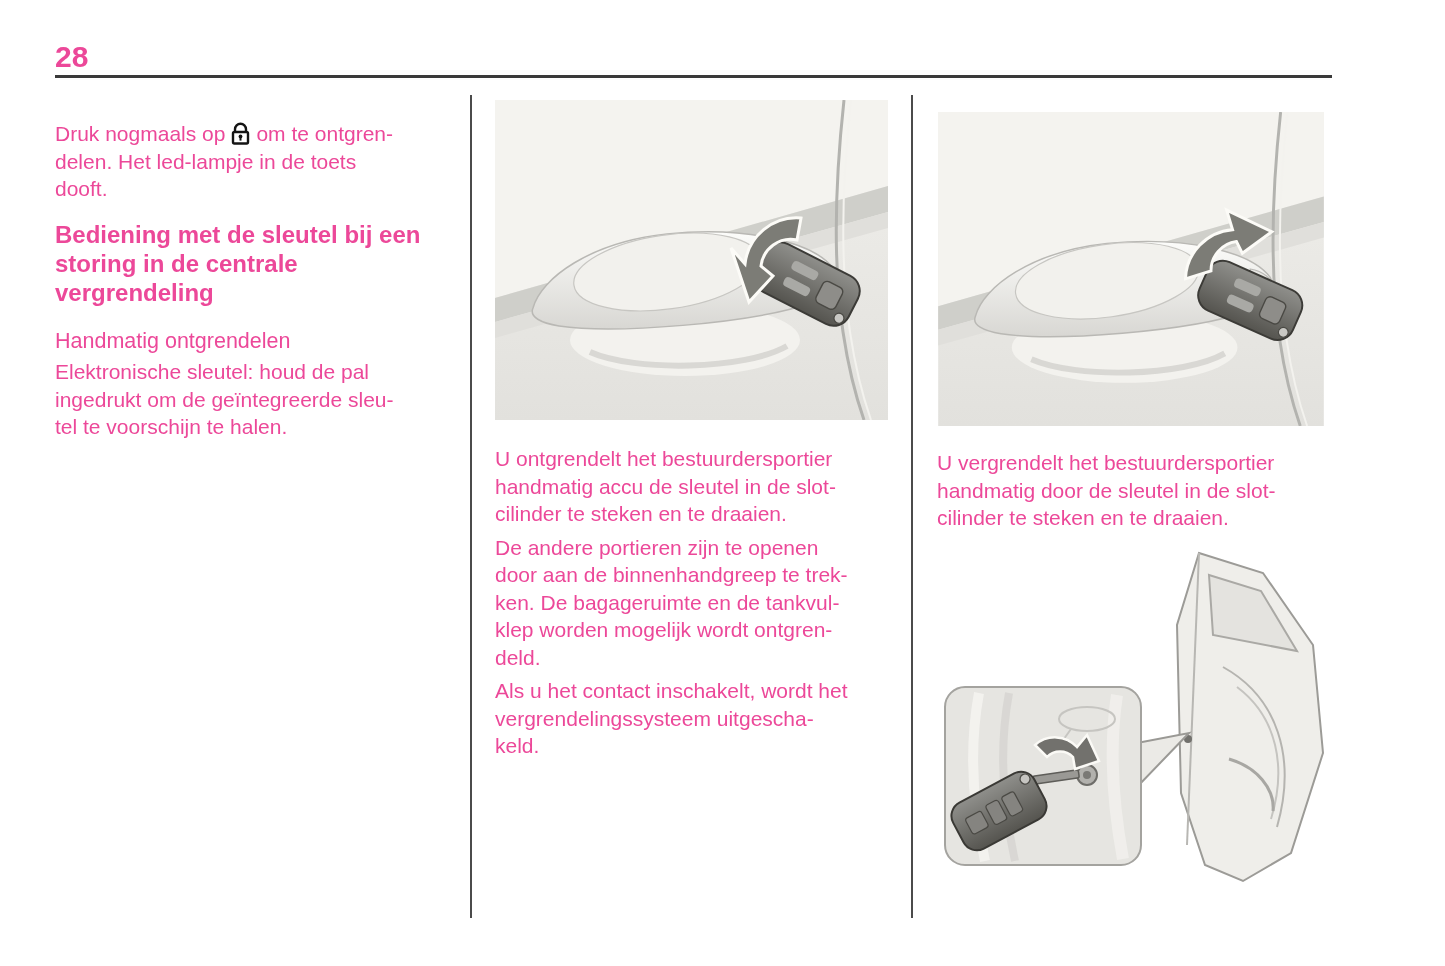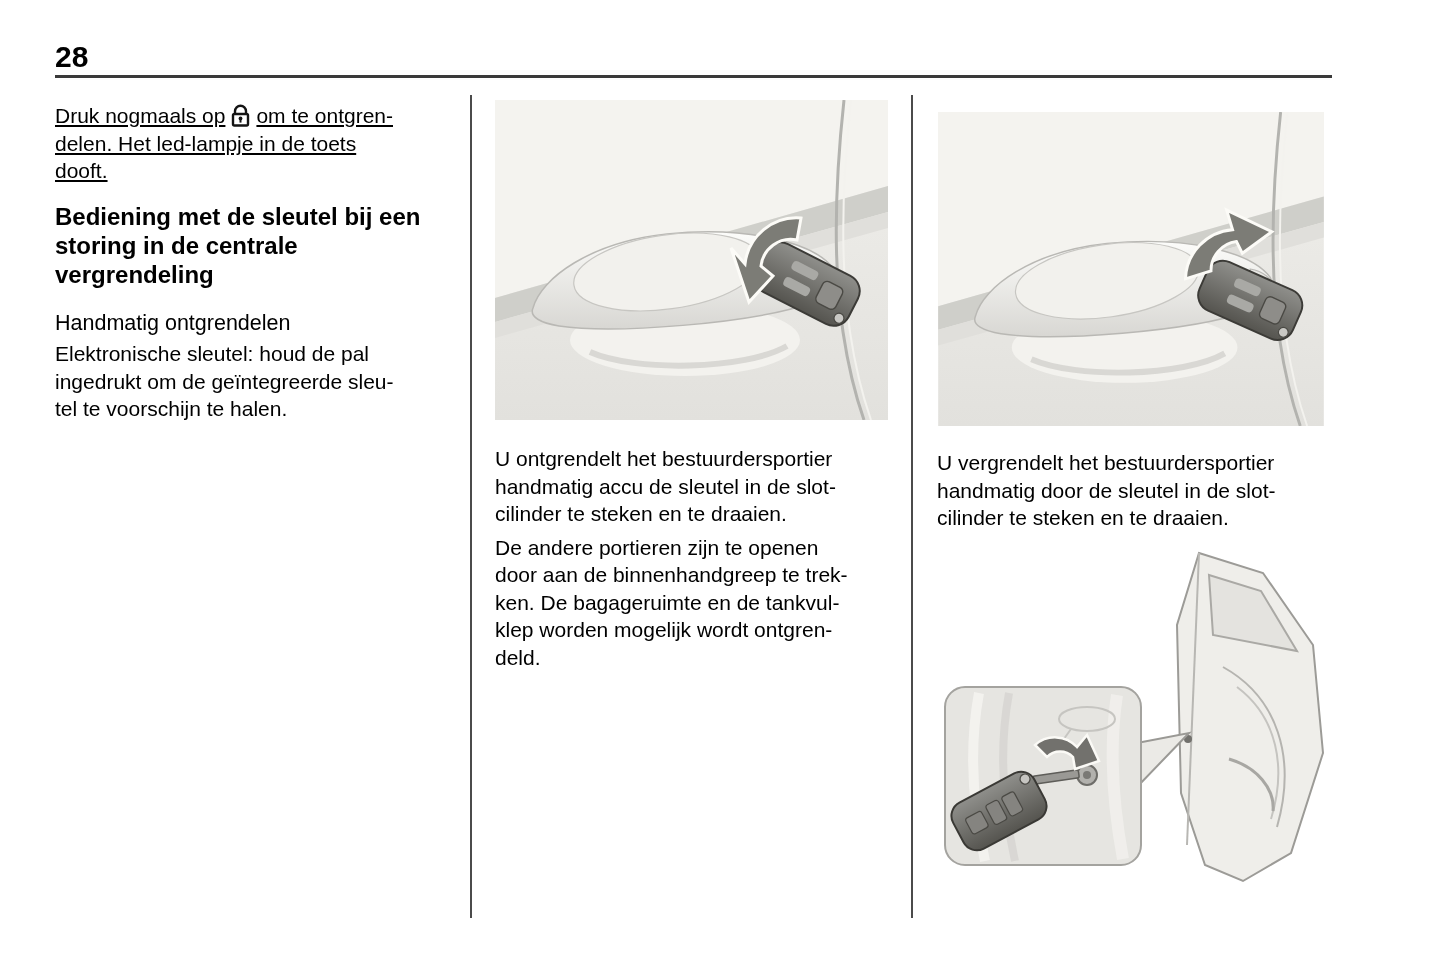--- a/index.html
+++ b/index.html
@@ -1,31 +1,31 @@
 <!DOCTYPE html>
 <html><head>
 <meta charset="utf-8">
 <style>
   html,body{margin:0;padding:0;background:#ffffff;}
   .page{
     position:relative;width:1445px;height:966px;background:#ffffff;
-    font-family:"Liberation Sans",sans-serif;color:#000000;overflow:hidden;
+    font-family:"Liberation Sans",sans-serif;color:#ec4899;overflow:hidden;
   }
   .hdr-num{position:absolute;left:55px;top:40px;font-size:30px;font-weight:bold;}
   .hdr-title{position:absolute;left:170px;top:40px;font-size:30px;font-weight:bold;letter-spacing:.2px;}
   .hdr-rule{position:absolute;left:55px;top:75px;width:1277px;height:3px;background:#3a3a3a;}
   .sep{position:absolute;top:95px;width:2px;height:823px;background:#4b4b4b;}
   #sep1{left:470px;}
   #sep2{left:911px;}
   .col{position:absolute;top:98px;width:400px;font-size:21px;line-height:27.5px;}
   #col1{left:55px;}
   #col2{left:495px;}
   #col3{left:937px;}
   .para{margin:0 0 6px 0;white-space:pre-line;}
-  #col1 .p1{margin-top:4px;text-decoration:underline;}
+  #col1 .p1{margin-top:22px;}
   .section-heading{font-size:24px;line-height:29px;font-weight:bold;margin:17px 0 0 0;white-space:pre-line;}
   #col3 .section-heading{margin:2px 0 0 0;}
   .p-after-heading{margin-top:18px;}
   .sub-heading{font-size:21.5px;line-height:27.5px;font-weight:normal;margin:21px 0 3px 0;}
   .inline-icon{display:inline-block;vertical-align:-4px;margin:0 6px;}
   .figure{display:block;}
   #fig-unlock{margin-top:2px;margin-bottom:25px;}
   #fig-lock{margin-top:14px;}
   #col3 .p-fig{margin-top:23px;}
   #fig-inner-lock{margin-top:15px;}
@@ -102,20 +102,23 @@
     </svg>
 
     <div class="para">U ontgrendelt het bestuurdersportier
 handmatig accu de sleutel in de slot-
 cilinder te steken en te draaien.</div>
     <div class="para">De andere portieren zijn te openen
 door aan de binnenhandgreep te trek-
 ken. De bagageruimte en de tankvul-
 klep worden mogelijk wordt ontgren-
 deld.</div>
+    <div class="para">Als u het contact inschakelt, wordt het
+vergrendelingssysteem uitgescha-
+keld.</div>
   </div>
 
   <div class="col" id="col3">
 
     <svg class="figure" id="fig-lock" width="388" height="314" viewBox="0 0 393 320">
       <defs>
         <linearGradient id="bgB" x1="0" y1="0" x2="0" y2="1">
           <stop offset="0" stop-color="#f1f0ec"></stop>
             <stop offset="1" stop-color="#e2e1dd"></stop>
         </linearGradient>

